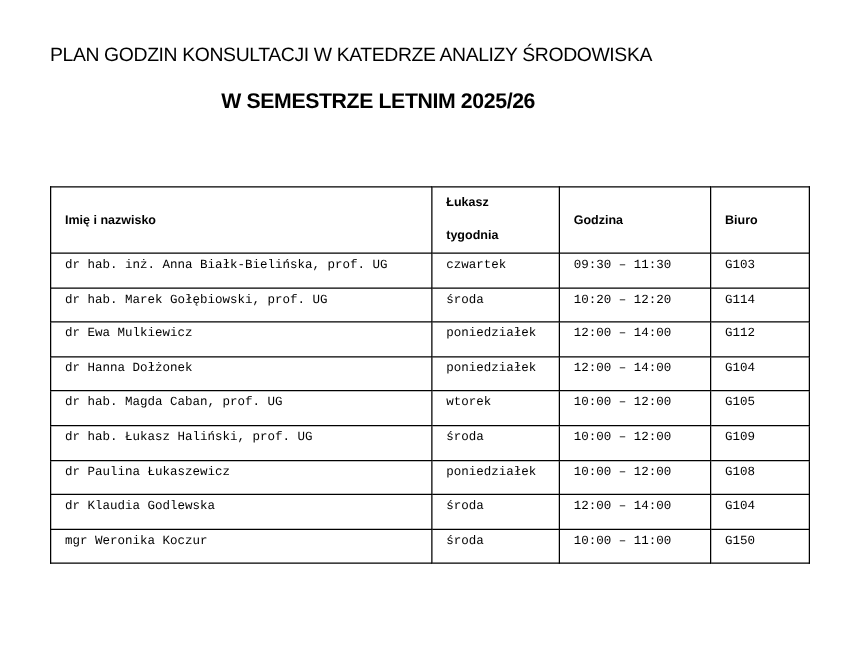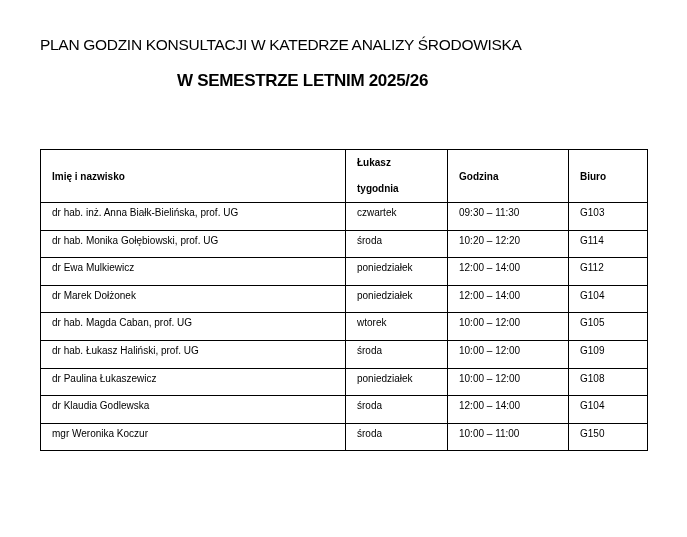--- a/index.html
+++ b/index.html
@@ -8,21 +8,21 @@
   .title1 { position: absolute; left: 40px; top: 36px; font-size: 15.5px; font-weight: normal;
             letter-spacing: -0.3px; white-space: nowrap; }
   .title2 { position: absolute; left: 177px; top: 71px; font-size: 17px; font-weight: bold;
             letter-spacing: -0.3px; white-space: nowrap; }
   table { position: absolute; left: 40px; top: 149px; border-collapse: collapse;
           font-size: 10px; }
   td, th { border: 1px solid #000; padding: 0 0 0 11px; text-align: left; vertical-align: top;
            white-space: nowrap; }
   th { font-weight: bold; height: 51px; vertical-align: middle; }
   th.two { line-height: 26px; vertical-align: top; padding-top: 0; }
-  td { height: 26.6px; line-height: 20px; padding-top: 0; }
+  td { height: 26.6px; line-height: 20px; padding-top: 0; font-family: Liberation Mono, monospace; }
   col.c1 { width: 305px; } col.c2 { width: 102px; } col.c3 { width: 121px; } col.c4 { width: 79px; }
 </style>
 </head>
 <body>
 
 <div class="title1">PLAN GODZIN KONSULTACJI W KATEDRZE ANALIZY ŚRODOWISKA</div>
 <div class="title2">W SEMESTRZE LETNIM 2025/26</div>
 
 <table>
   <colgroup>
@@ -40,33 +40,33 @@
     </tr>
   </thead>
   <tbody>
     <tr>
       <td>dr hab. inż. Anna Białk-Bielińska, prof. UG</td>
       <td>czwartek</td>
       <td>09:30 – 11:30</td>
       <td>G103</td>
     </tr>
     <tr>
-      <td>dr hab. Monika Gołębiowski, prof. UG</td>
+      <td>dr hab. Marek Gołębiowski, prof. UG</td>
       <td>środa</td>
       <td>10:20 – 12:20</td>
       <td>G114</td>
     </tr>
     <tr>
       <td>dr Ewa Mulkiewicz</td>
       <td>poniedziałek</td>
       <td>12:00 – 14:00</td>
       <td>G112</td>
     </tr>
     <tr>
-      <td>dr Marek Dołżonek</td>
+      <td>dr Hanna Dołżonek</td>
       <td>poniedziałek</td>
       <td>12:00 – 14:00</td>
       <td>G104</td>
     </tr>
     <tr>
       <td>dr hab. Magda Caban, prof. UG</td>
       <td>wtorek</td>
       <td>10:00 – 12:00</td>
       <td>G105</td>
     </tr>

